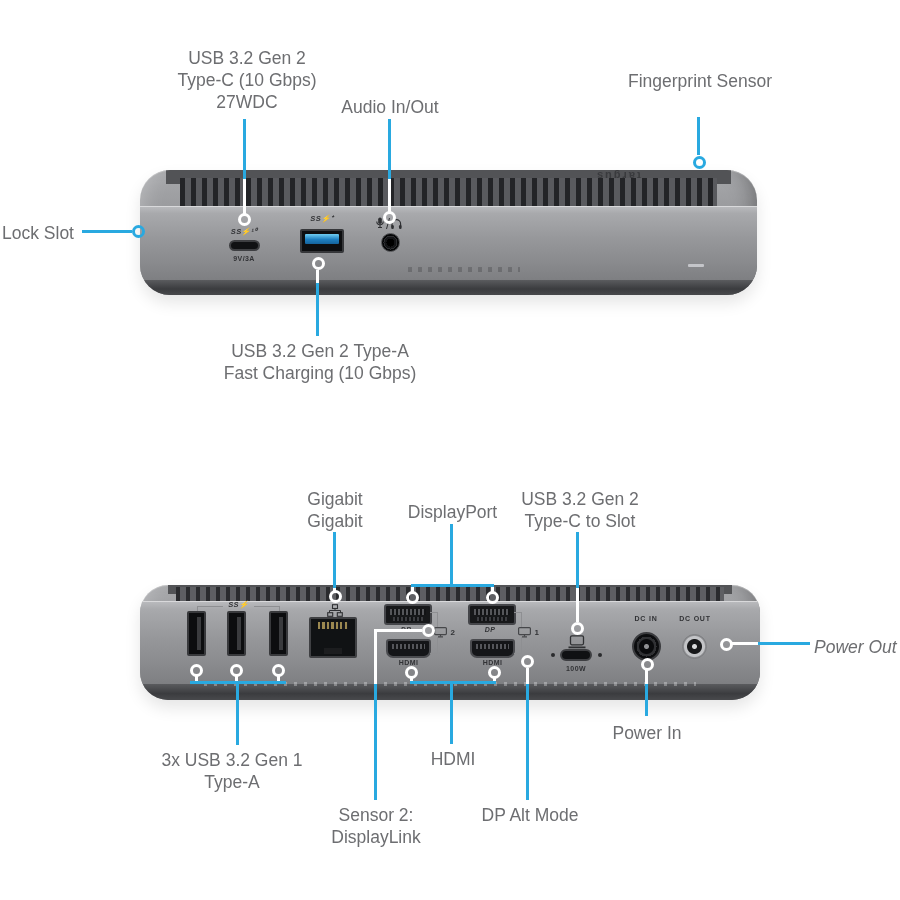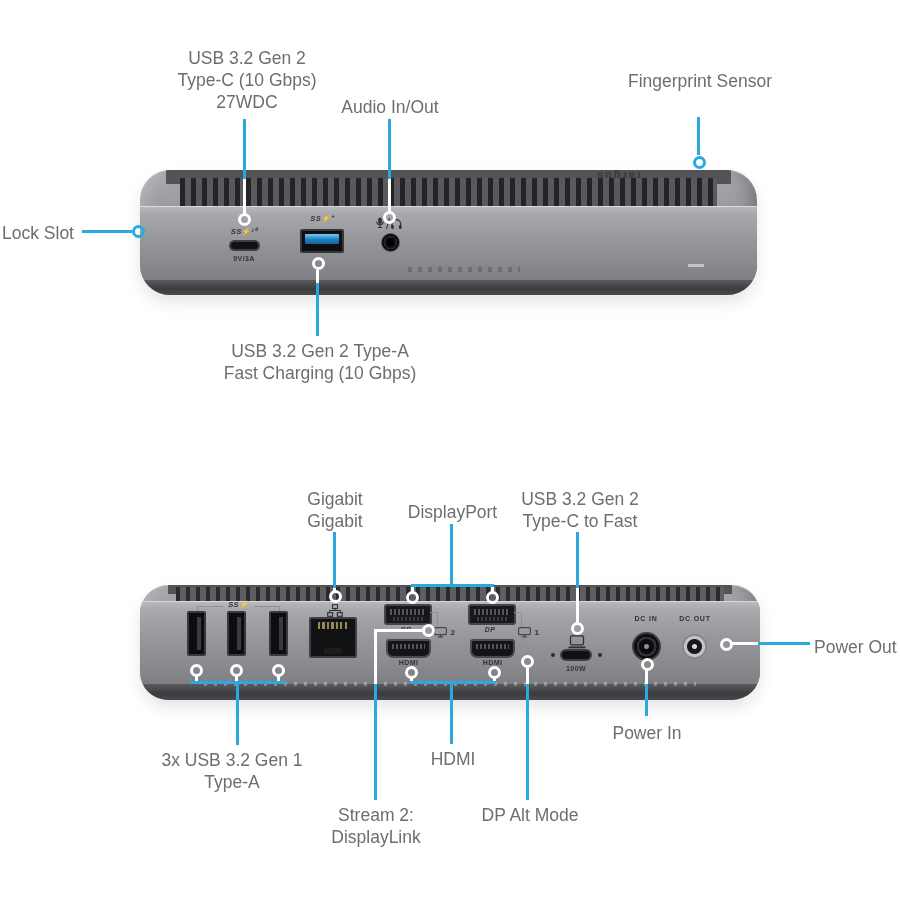--- a/index.html
+++ b/index.html
@@ -148,38 +148,38 @@
 
   <div class="label" style="left:265px;top:488px;width:140px;">
     <div>Gigabit</div>
     <div>Gigabit</div>
   </div>
   <div class="label" style="left:380px;top:501px;width:145px;">
     <div>DisplayPort</div>
   </div>
   <div class="label" style="left:495px;top:488px;width:170px;">
     <div>USB 3.2 Gen 2</div>
-    <div>Type-C to Fast</div>
-  </div>
-
-  <div class="label tleft" style="left:814px;top:636px;width:86px;">
+    <div>Type-C to Slot</div>
+  </div>
+
+  <div class="label tleft" style="left:814px;top:636px;width:86px;font-style:italic;">
     <div>Power Out</div>
   </div>
   <div class="label" style="left:587px;top:722px;width:120px;">
     <div>Power In</div>
   </div>
   <div class="label" style="left:132px;top:749px;width:200px;">
     <div>3x USB 3.2 Gen 1</div>
     <div>Type-A</div>
   </div>
   <div class="label" style="left:390px;top:748px;width:126px;">
     <div>HDMI</div>
   </div>
   <div class="label" style="left:286px;top:804px;width:180px;">
-    <div>Stream 2:</div>
+    <div>Sensor 2:</div>
     <div>DisplayLink</div>
   </div>
   <div class="label" style="left:440px;top:804px;width:180px;">
     <div>DP Alt Mode</div>
   </div>
 
   <div class="device" style="left:140px;top:585px;width:620px;height:115px;border-radius:28px;">
     <div class="dev-top" style="left:28px;right:28px;top:0;height:9px;"></div>
     <div class="dev-ribs" style="left:36px;right:36px;top:2px;height:14px;background:repeating-linear-gradient(90deg,#2a2b2e 0 4px,#5e5f63 4px 10px);"></div>
     <div class="dev-face" style="top:16px;bottom:16px;"></div>

